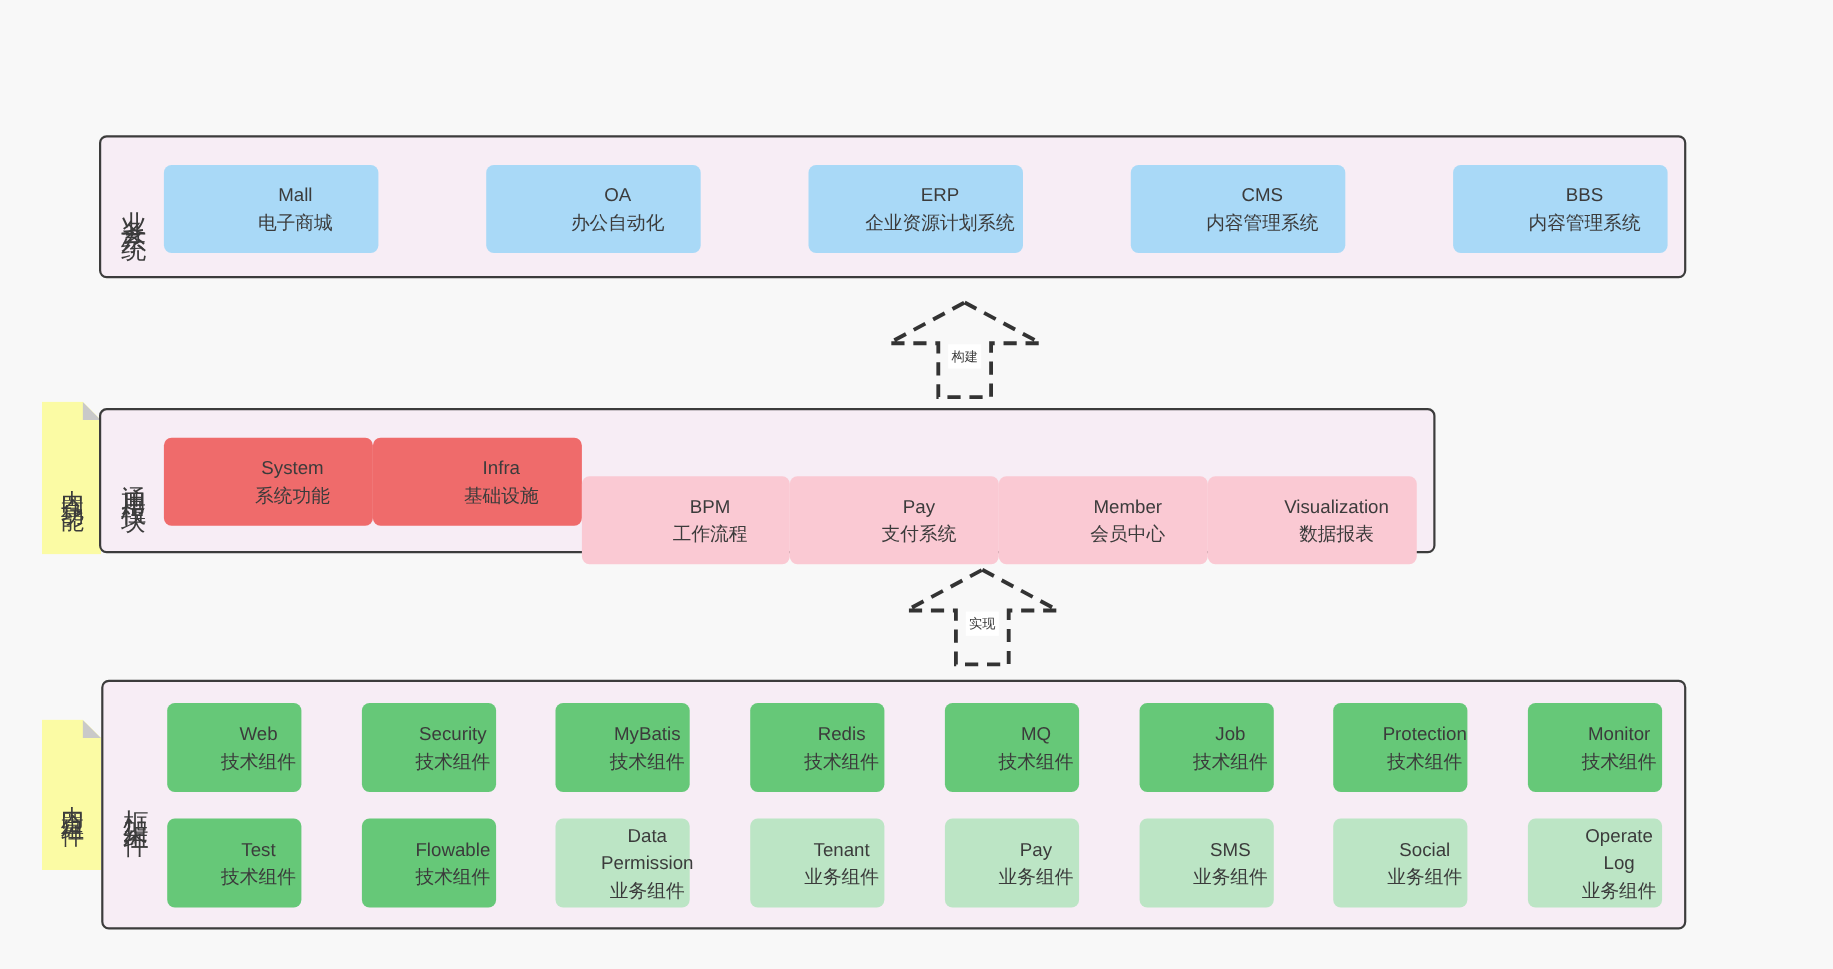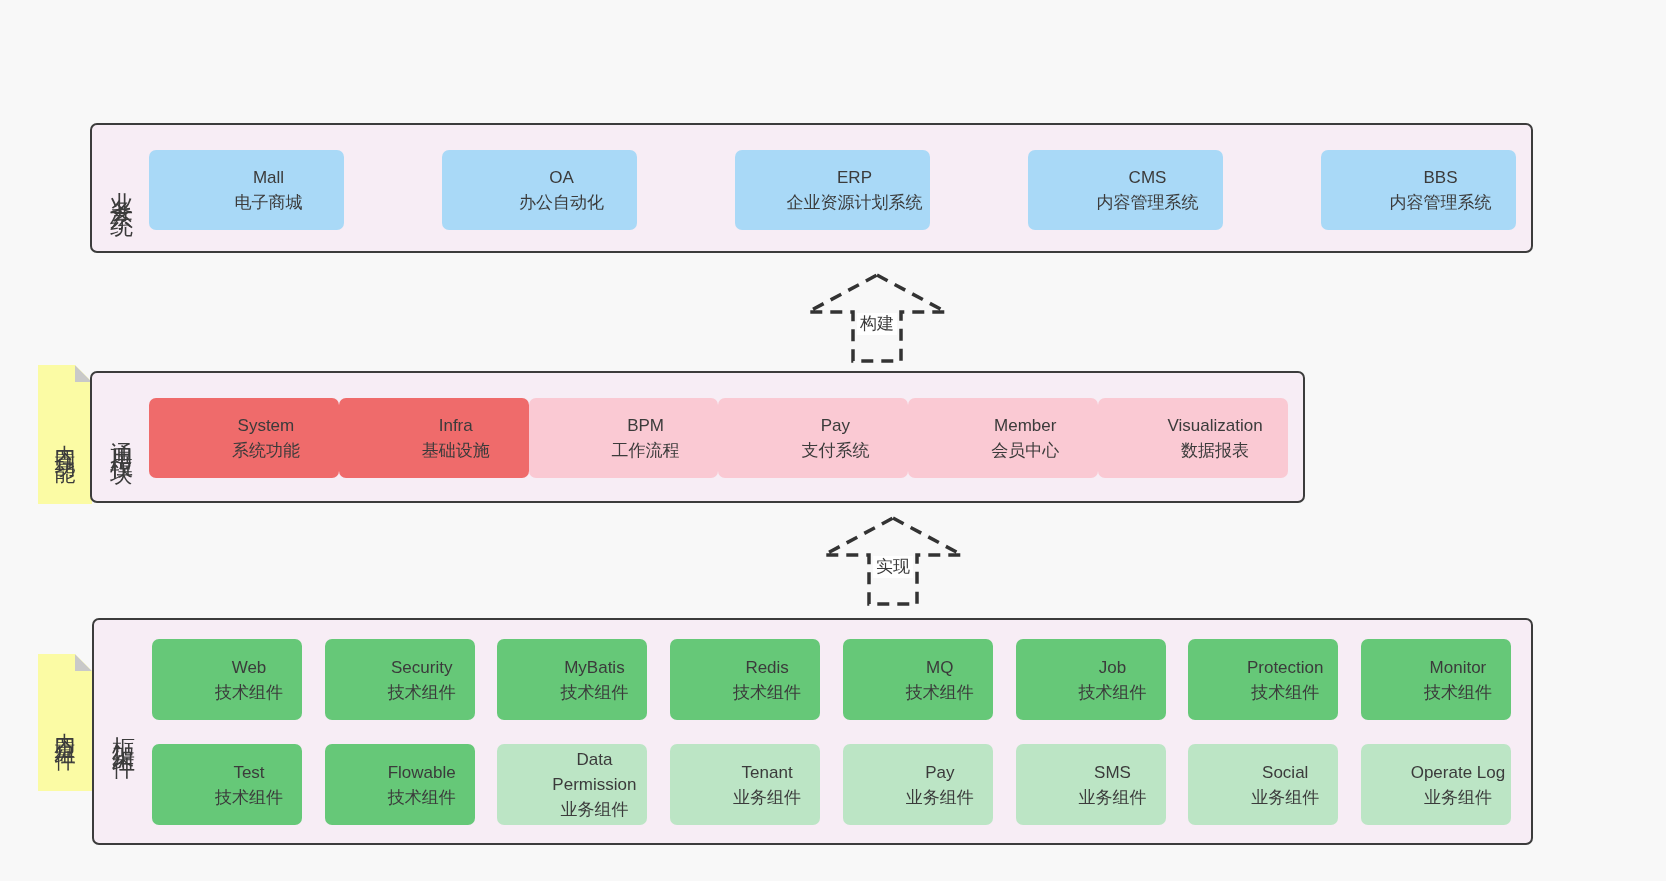--- a/index.html
+++ b/index.html
@@ -56,26 +56,26 @@
     display: flex;
     flex-direction: column;
     align-items: center;
     justify-content: center;
     text-align: center;
     font-size: 17px;
     line-height: 25px;
     padding-left: 44px;
   }
   .boxes .box { width: 195px; }
-  .row   .box { width: 150px; height: 81px; }
+  .row   .box { width: 122px; height: 81px; }
   .row   .box .t { max-width: 116px; }
 
   .blue        { background: #a9d9f7; }
   .red         { background: #ef6b6b; }
-  .pink        { background: #fac9d3; }
+  .pink        { background: #fac9d3; margin-top: 35px; }
   .green       { background: #66c878; }
   .green-light { background: #bce5c5; }
 
   .tag {
     position: absolute;
     width: 54px;
     background: #fbfba4;
     z-index: 1;
     clip-path: polygon(0 0, calc(100% - 17px) 0, 100% 17px, 100% 100%, 0 100%);
   }
@@ -105,21 +105,21 @@
   }
   #arrow-build     { left: 805px; top: 272px; }
   #arrow-implement { left: 821px; top: 515px; }
   .arrow svg { display: block; }
   .arrow .arrow-label {
     position: absolute;
     top: 41px; left: 50%;
     transform: translateX(-50%);
     background: #ffffff;
     padding: 0 3px;
-    font-size: 17px;
+    font-size: 12px;
     line-height: 22px;
     white-space: nowrap;
   }
 </style>
 </head>
 <body>
 
 <div>
 
   <div class="tag" id="tag-modules">

